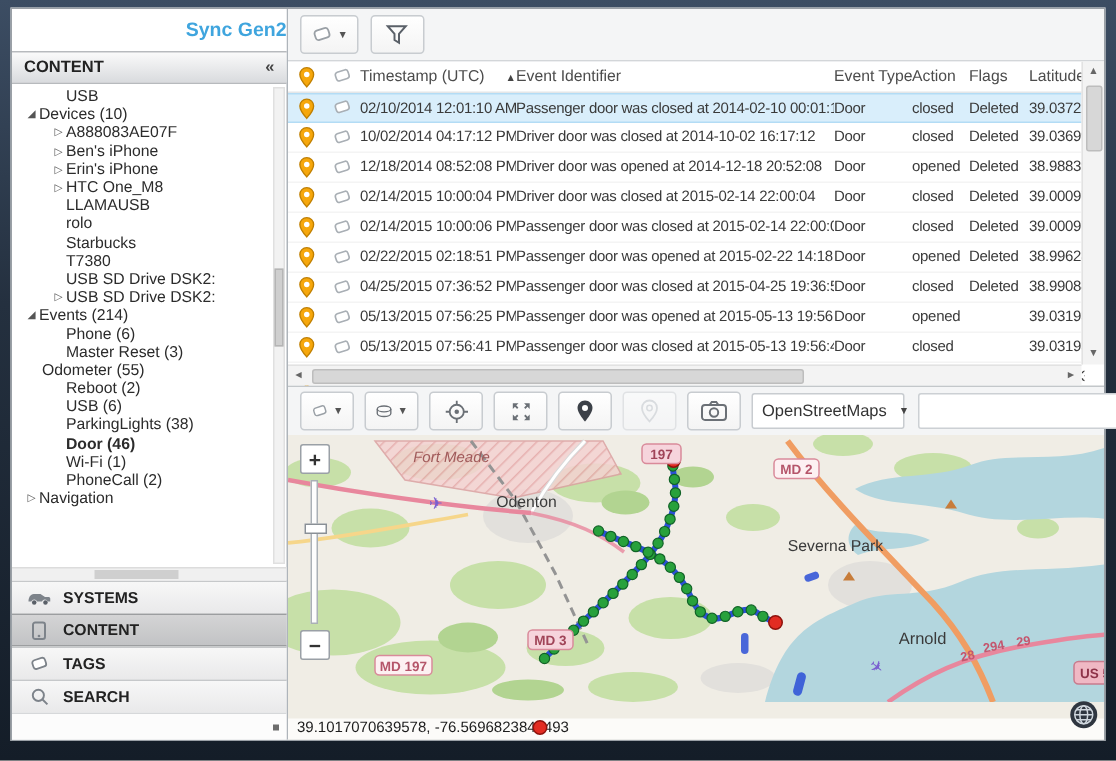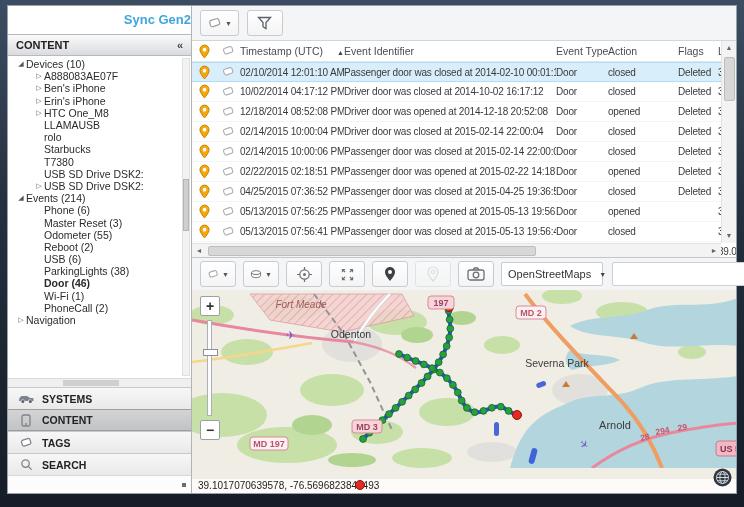--- a/index.html
+++ b/index.html
@@ -40,21 +40,21 @@
   .thead{height:21px;display:flex;align-items:center;font-size:10.5px;color:#4c4c4c;border-bottom:1px solid #e4e6e8;padding-right:15px;background:#fff;flex:none;}
   .tbody{flex:1;overflow:hidden;padding-right:15px;}
   .trow{height:20px;display:flex;align-items:center;font-size:10px;color:#3a3a3a;letter-spacing:-0.2px;border-bottom:1px solid #f4f4f4;}
   .trow.sel{background:#d9eefb;border-top:1px solid #b3dcf5;border-bottom:1px solid #b3dcf5;}
   .c-pin{width:24px;text-align:center;flex:none;display:flex;justify-content:center;}
   .c-tag{width:24px;flex:none;display:flex;justify-content:center;}
   .c-ts{width:104px;flex:none;overflow:hidden;white-space:nowrap;}
   .c-id{width:212px;flex:none;overflow:hidden;white-space:nowrap;}
   .c-type{width:52px;flex:none;overflow:hidden;white-space:nowrap;}
   .c-act{width:38px;flex:none;overflow:hidden;white-space:nowrap;}
-  .c-flag{width:40px;flex:none;overflow:hidden;white-space:nowrap;margin-left:32px;}
+  .c-flag{width:40px;flex:none;overflow:hidden;white-space:nowrap;}
   .c-lat{width:37px;flex:none;overflow:hidden;white-space:nowrap;}
   .sort{font-size:7px;color:#444;margin-left:14px;}
   .vsb{position:absolute;right:0;top:0;bottom:14px;width:15px;background:#f3f3f3;border-left:1px solid #e2e2e2;display:flex;flex-direction:column;align-items:center;font-size:7px;color:#666;}
   .vsb .btn{height:14px;line-height:14px;}
   .vsb .thumb{width:11px;height:44px;background:#d7d7d7;border:1px solid #bdbdbd;border-radius:2px;margin-top:2px;}
   .vsb .btn.bottom{margin-top:auto;}
   .hsb{position:absolute;left:0;right:15px;bottom:0;height:14px;background:#f3f3f3;border-top:1px solid #e2e2e2;display:flex;align-items:center;font-size:7px;color:#666;}
   .hsb .btn{width:14px;text-align:center;}
   .hsb .thumb{height:10px;background:#d7d7d7;border:1px solid #bdbdbd;border-radius:2px;flex:0 0 62%;margin-left:2px;}
   .hsb .btn.right{margin-left:auto;}
@@ -87,20 +87,24 @@
       <div class="sidebar">
         <div class="sb-title">Sync Gen2</div>
         <div class="sb-header">
           <span>CONTENT</span>
           <span class="collapse">«</span>
         </div>
         <div class="tree" id="tree">
           <div class="tree-vsb">
               <div class="thumb"></div>
             </div>
+        <div class="titem" style="padding-left: 26px;">
+              <span class="exp"></span>
+              <span class="tlabel">USB</span>
+            </div>
             <div class="titem" style="padding-left: 8px;">
               <span class="exp">◢</span>
               <span class="tlabel">Devices (10)</span>
             </div>
             <div class="titem" style="padding-left: 26px;">
               <span class="exp">▷</span>
               <span class="tlabel">A888083AE07F</span>
             </div>
             <div class="titem" style="padding-left: 26px;">
               <span class="exp">▷</span>
@@ -143,21 +147,21 @@
               <span class="tlabel">Events (214)</span>
             </div>
             <div class="titem" style="padding-left: 26px;">
               <span class="exp"></span>
               <span class="tlabel">Phone (6)</span>
             </div>
             <div class="titem" style="padding-left: 26px;">
               <span class="exp"></span>
               <span class="tlabel">Master Reset (3)</span>
             </div>
-            <div class="titem" style="padding-left: 26px;">
+            <div class="titem" style="padding-left: 10px;">
               <span class="exp"></span>
               <span class="tlabel">Odometer (55)</span>
             </div>
             <div class="titem" style="padding-left: 26px;">
               <span class="exp"></span>
               <span class="tlabel">Reboot (2)</span>
             </div>
             <div class="titem" style="padding-left: 26px;">
               <span class="exp"></span>
               <span class="tlabel">USB (6)</span>

